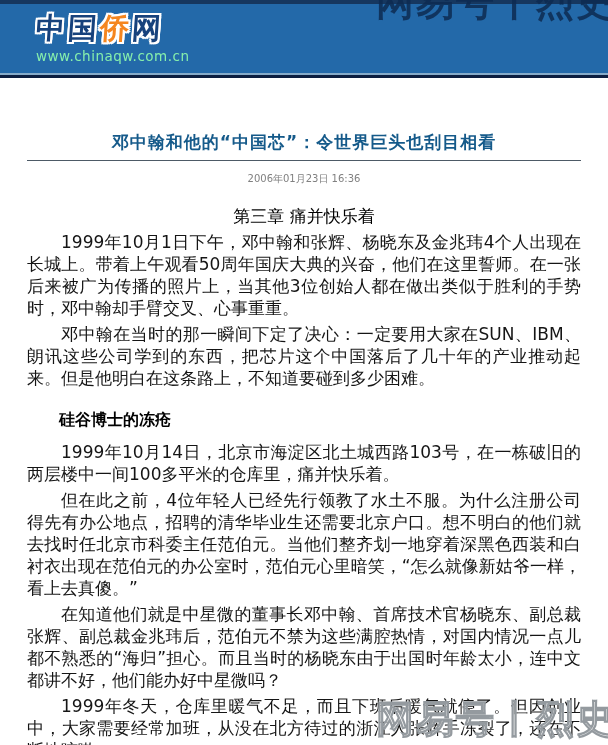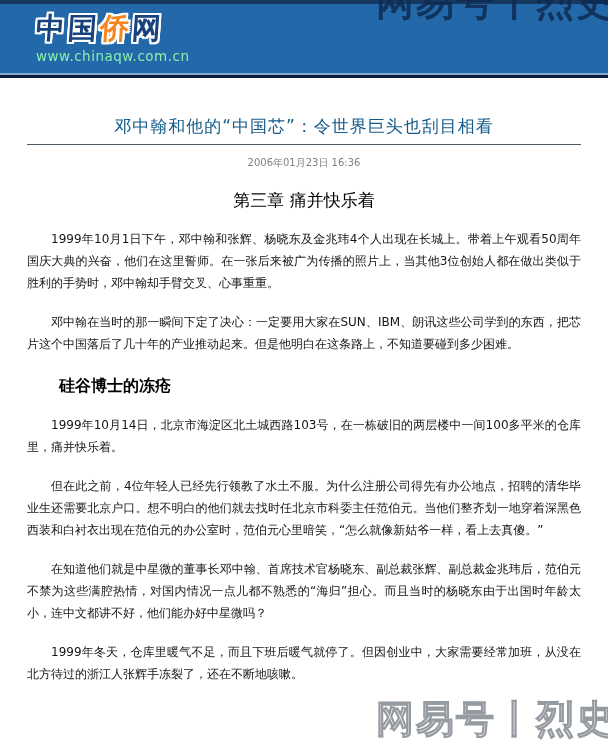--- a/index.html
+++ b/index.html
@@ -32,32 +32,32 @@
   }
   .wm-top{right:-8px;top:-23px;color:#0d2b52;opacity:.85;}
   .wm-bottom{
     right:-8px;top:694px;
     color:rgba(240,240,240,0.55);
     -webkit-text-stroke:1px #949a9f;
   }
   
   main{padding:0 27px;}
   .article-title{
-    margin:36px 0 0;text-align:center;
-    font-size:17px;font-weight:normal;color:#155a8a;letter-spacing:1px;line-height:24px;
+    margin:52px 0 0;text-align:center;
+    font-size:17px;font-weight:bold;color:#155a8a;letter-spacing:1px;line-height:24px;
   }
   .rule{border:none;border-top:1px solid #4d5a66;margin:6px 0 0;}
   .article-date{margin-top:9px;text-align:center;font-size:10px;color:#808080;line-height:18px;}
   .chapter-heading{
     margin:17px 0 0;text-align:center;
     font-size:17px;font-weight:normal;color:#000000;line-height:22px;
   }
   .body-text p{
-    font-size:12px;line-height:22px;color:#151515;
-    text-indent:2em;margin:17px 0;text-align:justify;
+    font-size:17px;line-height:22px;color:#151515;
+    text-indent:2em;margin:4px 0;text-align:justify;
   }
   .body-text h3{
     font-size:16px;line-height:22px;color:#000000;font-weight:bold;
     text-indent:2em;margin:20px 0 10px;
   }
 </style>
 </head>
 <body>
 
 <header class="masthead">

